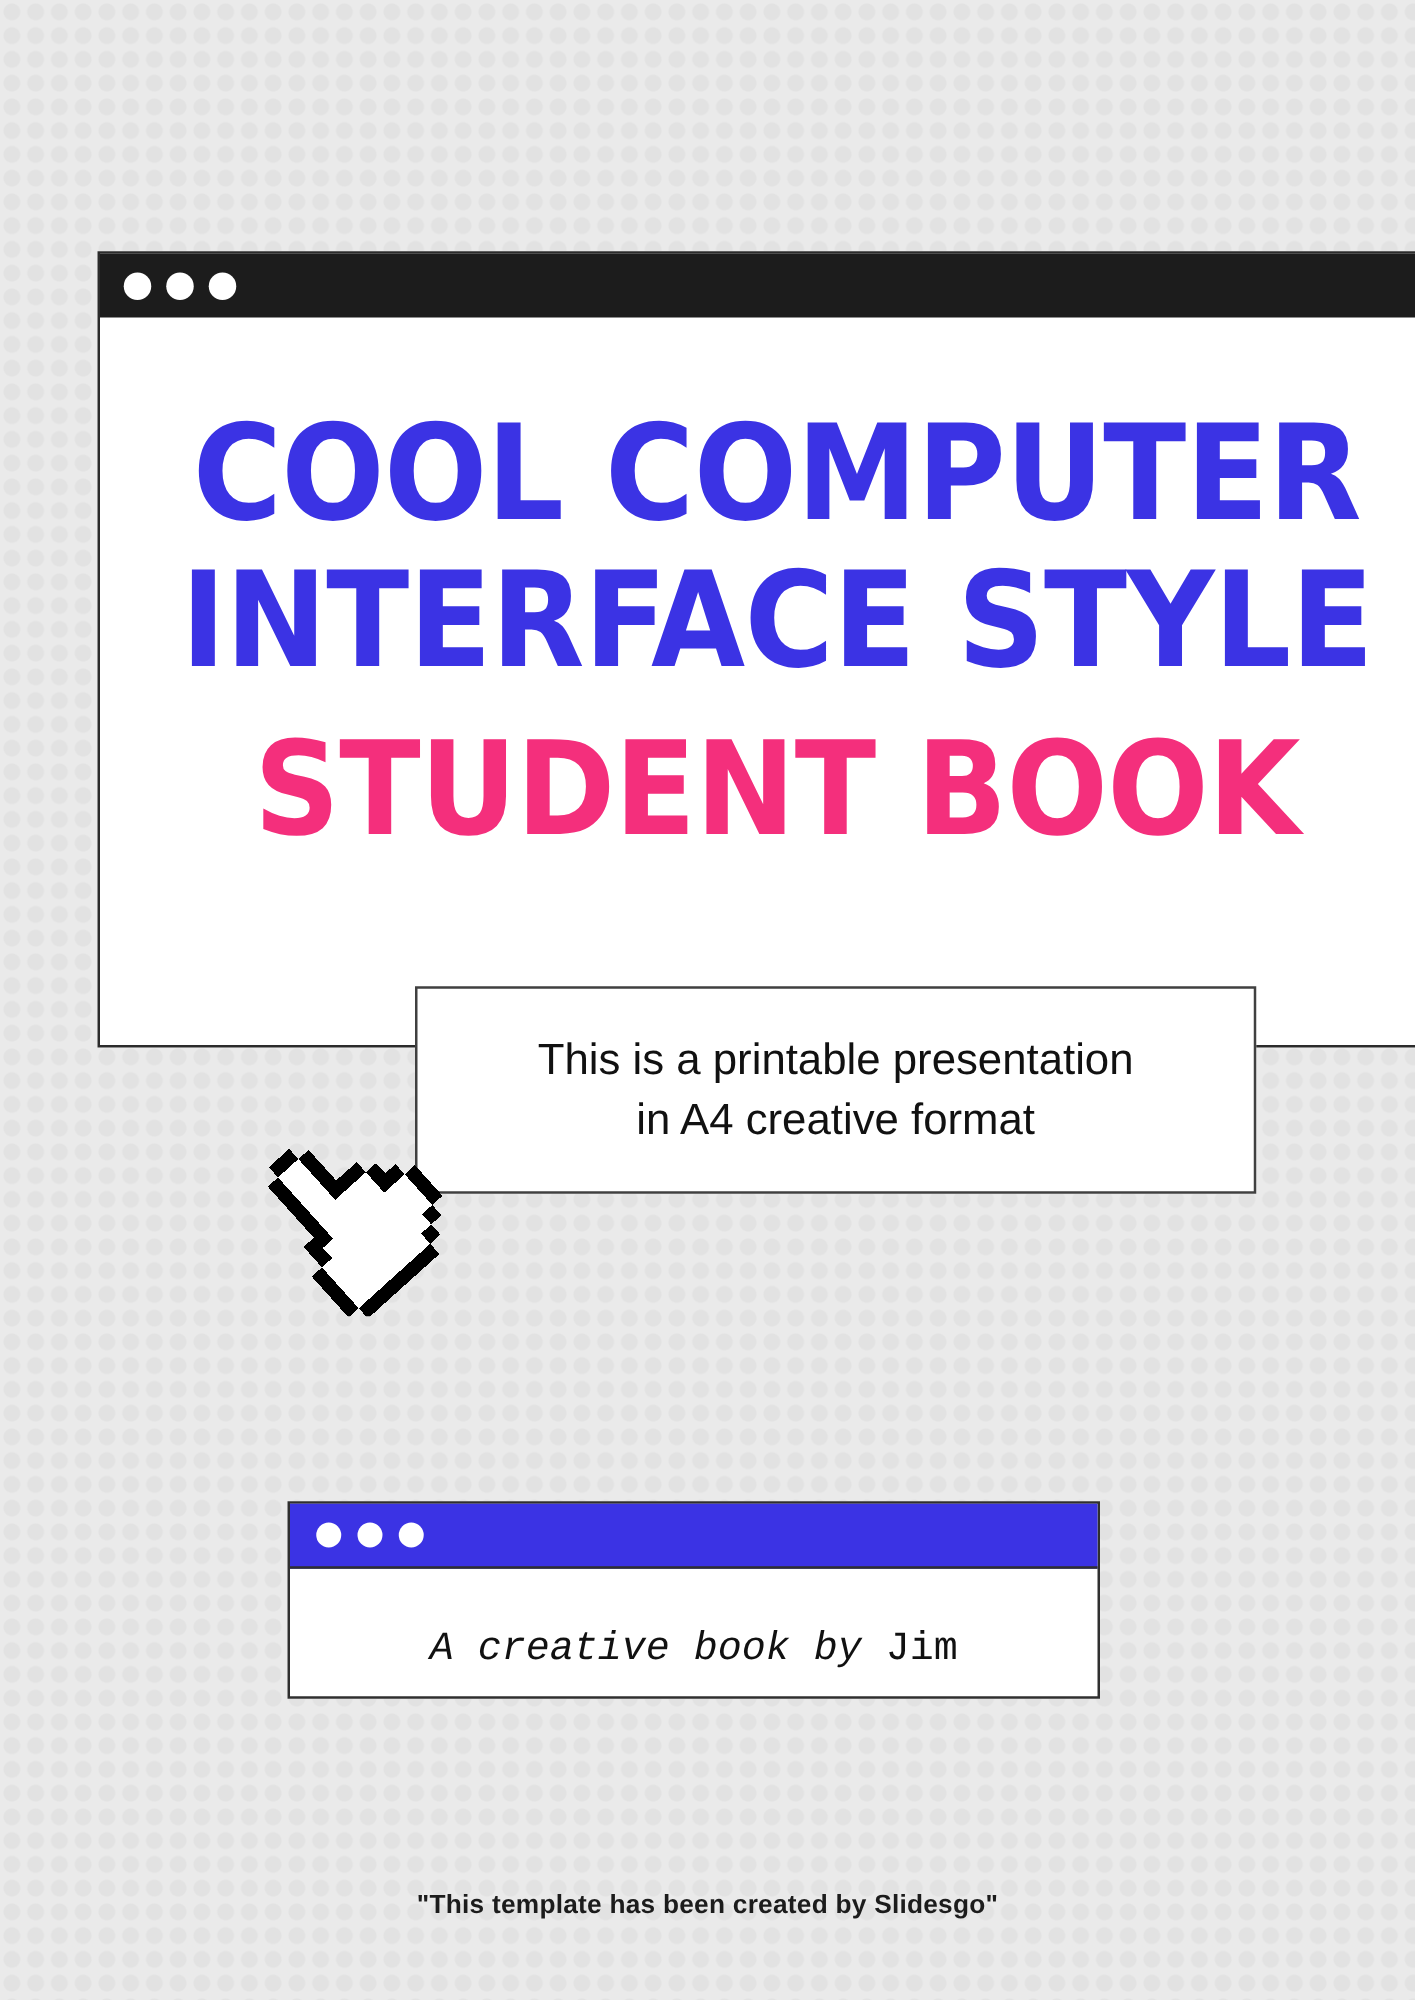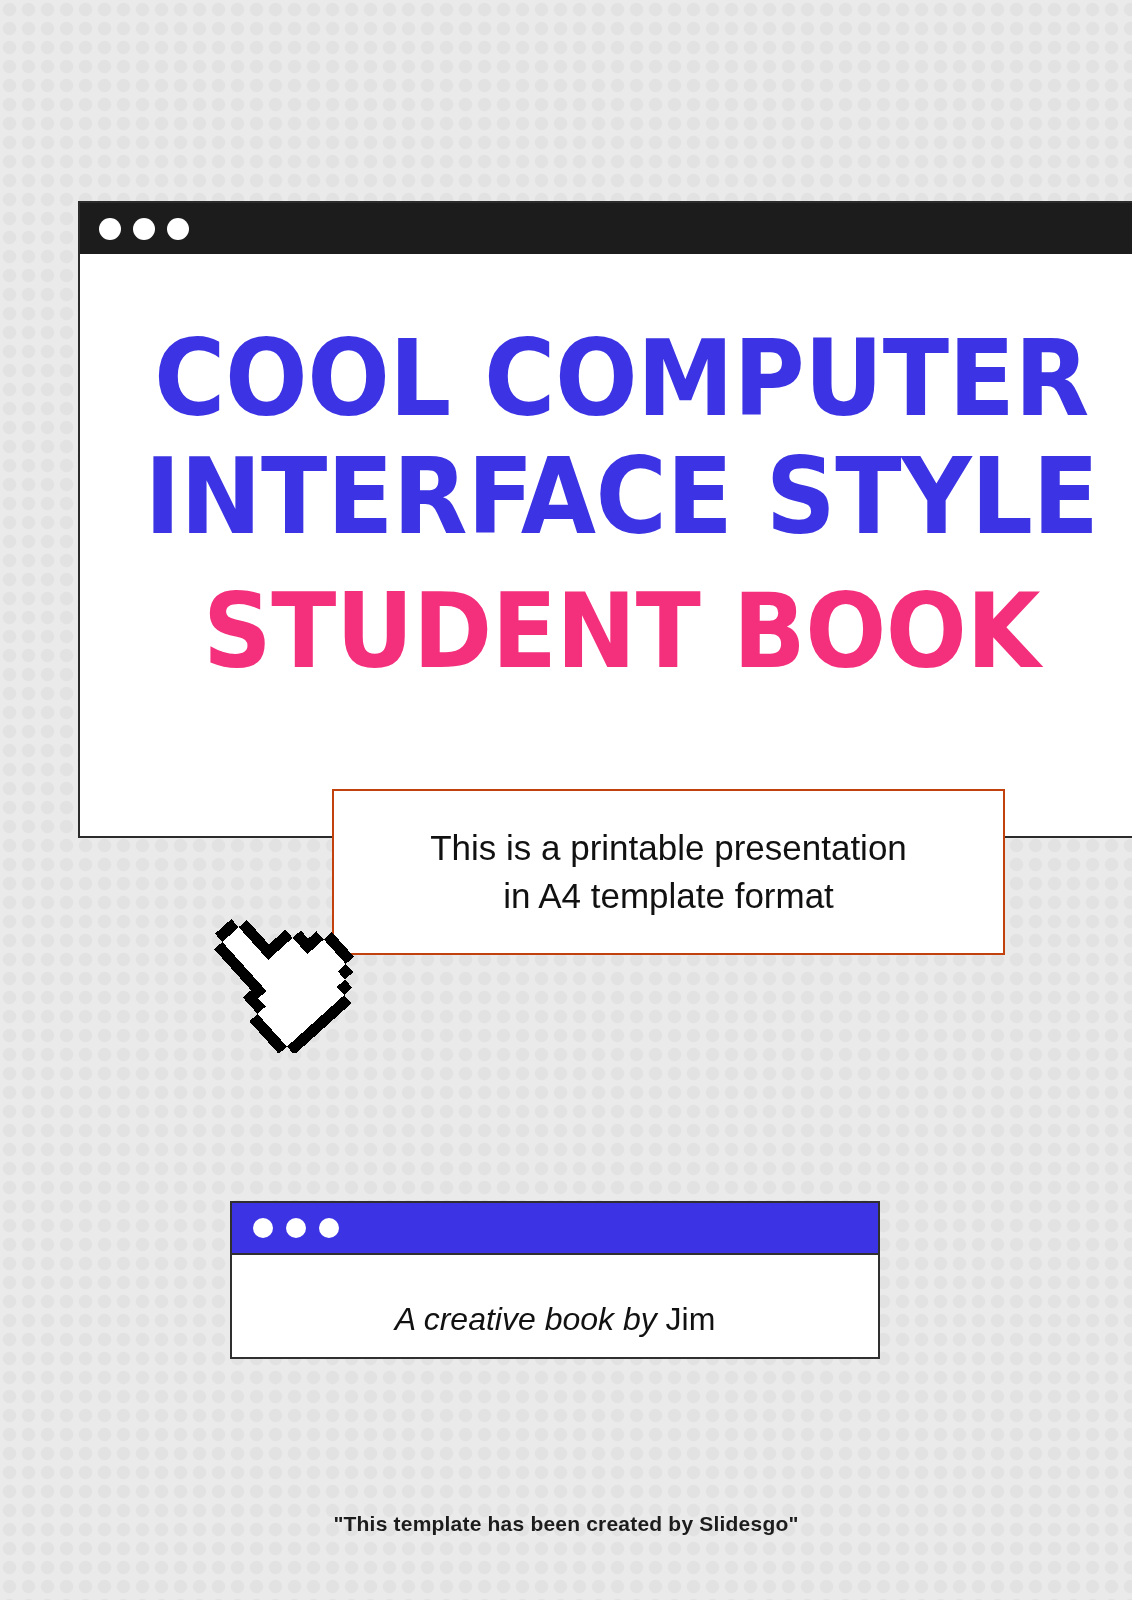--- a/index.html
+++ b/index.html
@@ -74,21 +74,21 @@
 
   
   .subtitle-box {
     position: absolute;
     left: 332px;
     top: 789px;
     width: 673px;
     height: 166px;
     box-sizing: border-box;
     background: #ffffff;
-    border: 2px solid #c2410c;
+    border: 2px solid #404040;
     display: flex;
     align-items: center;
     justify-content: center;
     z-index: 4;
   }
   .subtitle-text {
     text-align: center;
     font-size: 35px;
     line-height: 1.38;
     color: #111111;
@@ -141,21 +141,21 @@
     align-items: center;
     justify-content: center;
     padding: 0 24px 4px 24px;
     box-sizing: border-box;
   }
   .author-text {
     text-align: center;
     font-size: 32px;
     line-height: 1.40;
     color: #111111;
-    font-family: Liberation Sans, sans-serif;
+    font-family: Liberation Mono, monospace;
     margin-top: 32px;
   }
   .author-text .em { font-style: italic; }
 
   
   .footer {
     position: absolute;
     left: 0;
     right: 0;
     top: 1512px;
@@ -183,21 +183,21 @@
     <div class="hero-body">
       <h1 class="title-line blue">COOL COMPUTER</h1>
       <h1 class="title-line blue">INTERFACE STYLE</h1>
       <h1 class="title-line pink">STUDENT BOOK</h1>
     </div>
   </div>
 
   <div class="subtitle-box">
     <div class="subtitle-text">
       <span>This is a printable presentation</span><br>
-      <span>in A4 template format</span>
+      <span>in A4 creative format</span>
     </div>
   </div>
 
   <div class="cursor-wrap">
     <svg viewBox="0 0 180 160" xmlns="http://www.w3.org/2000/svg" shape-rendering="crispEdges">
       <g transform="rotate(-42 90 80)">
 
         <g fill="#000000">
 
           <rect x="62" y="2" width="11" height="11"></rect>

